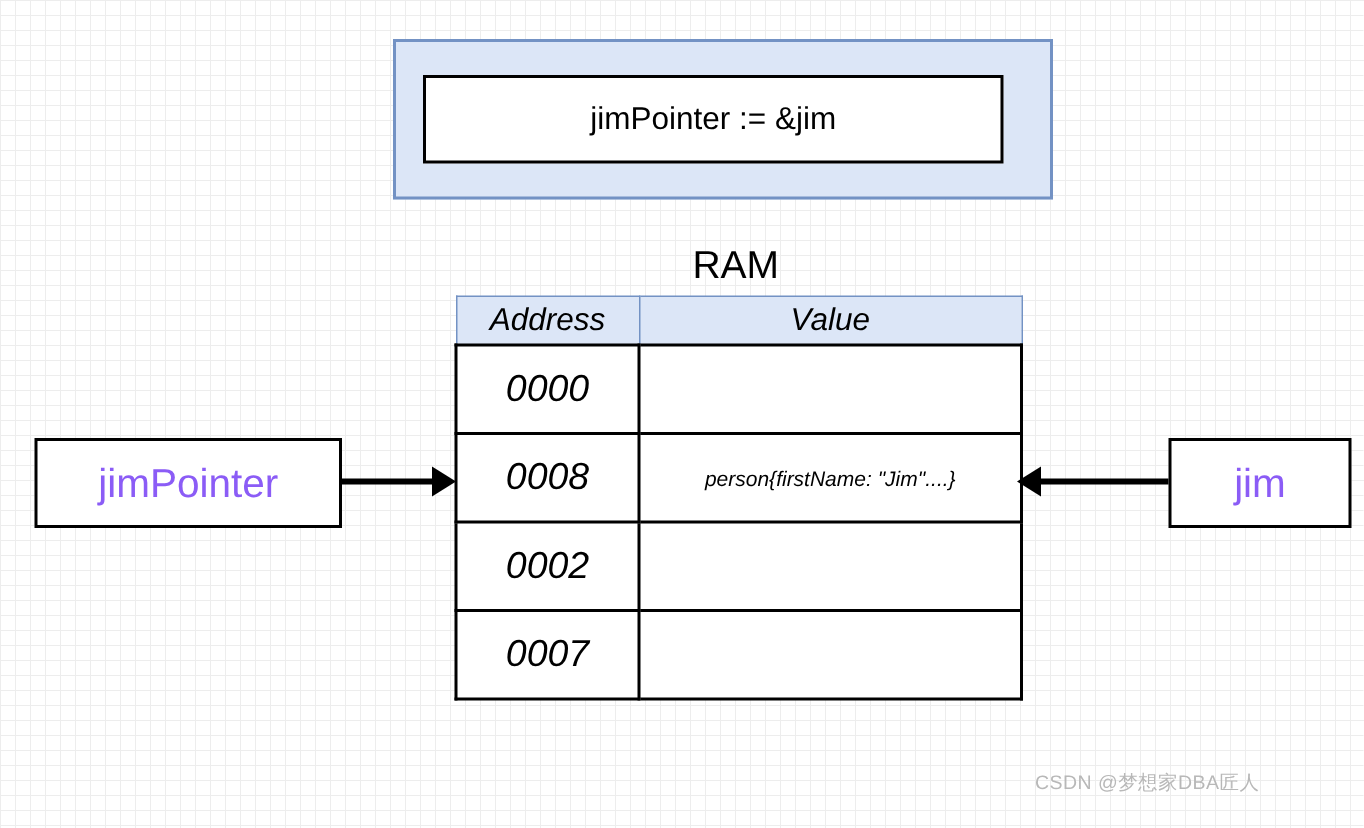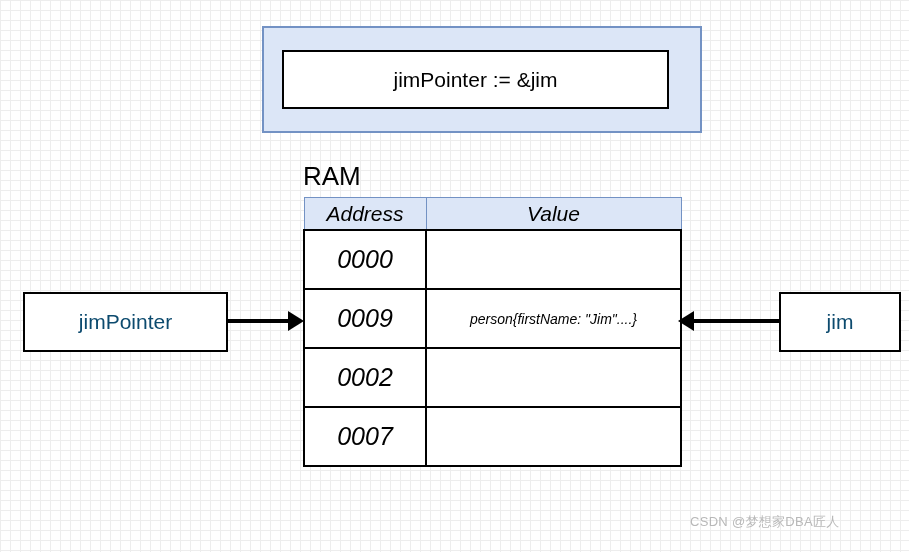--- a/index.html
+++ b/index.html
@@ -53,21 +53,21 @@
     color: #000000;
     white-space: nowrap;
   }
 
   
   .ram-title {
     position: absolute;
     left: 303px;
     top: 161px;
     width: 375px;
-    text-align: left;
+    text-align: center;
     font-size: 26px;
     color: #000000;
   }
 
   
   .ram-table {
     position: absolute;
     left: 303px;
     top: 197px;
     width: 375px;
@@ -111,22 +111,22 @@
 
   
   .label-box {
     position: absolute;
     background: #ffffff;
     border: 2px solid #000000;
     box-sizing: border-box;
     display: flex;
     align-items: center;
     justify-content: center;
-    font-size: 21px;
-    color: #0c4a6e;
+    font-size: 27px;
+    color: #8b5cf6;
     white-space: nowrap;
   }
   .label-left {
     left: 23px;
     top: 292px;
     width: 205px;
     height: 60px;
   }
   .label-right {
     left: 779px;
@@ -170,21 +170,21 @@
         <th class="col-address">Address</th>
         <th class="col-value">Value</th>
       </tr>
     </thead>
     <tbody>
       <tr>
         <td class="cell-address">0000</td>
         <td class="cell-value"></td>
       </tr>
       <tr>
-        <td class="cell-address">0009</td>
+        <td class="cell-address">0008</td>
         <td class="cell-value">person{firstName: "Jim"....}</td>
       </tr>
       <tr>
         <td class="cell-address">0002</td>
         <td class="cell-value"></td>
       </tr>
       <tr>
         <td class="cell-address">0007</td>
         <td class="cell-value"></td>
       </tr>

